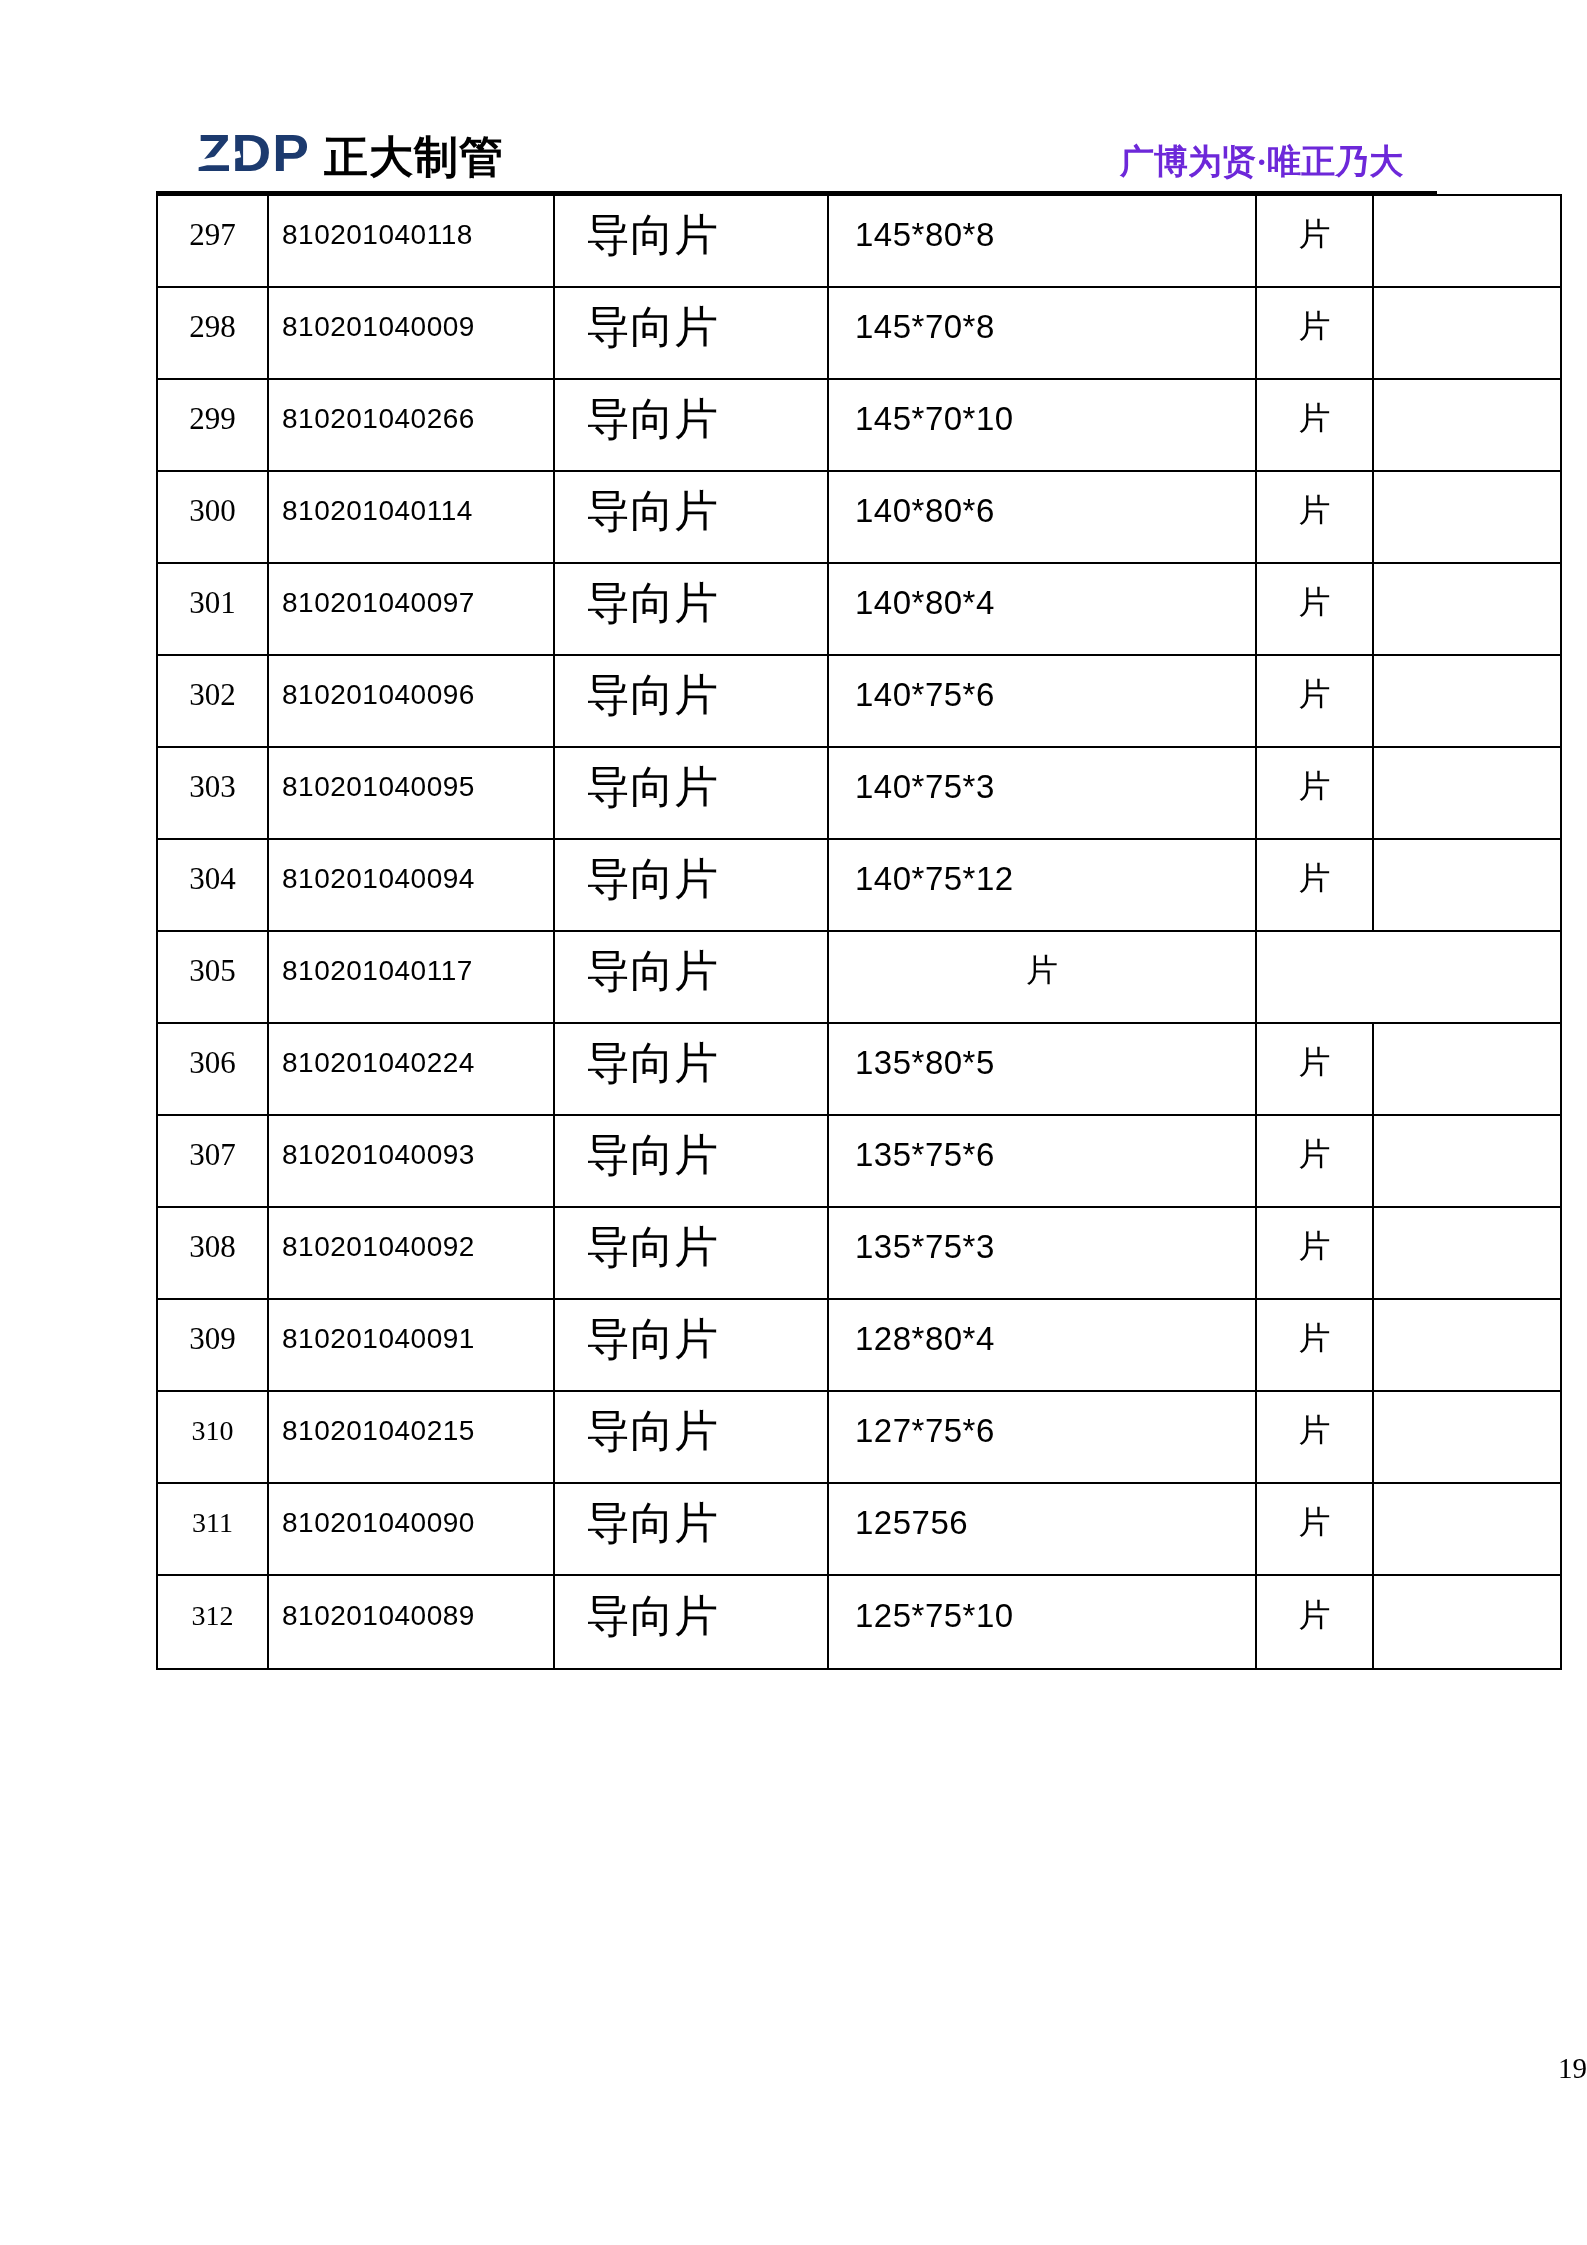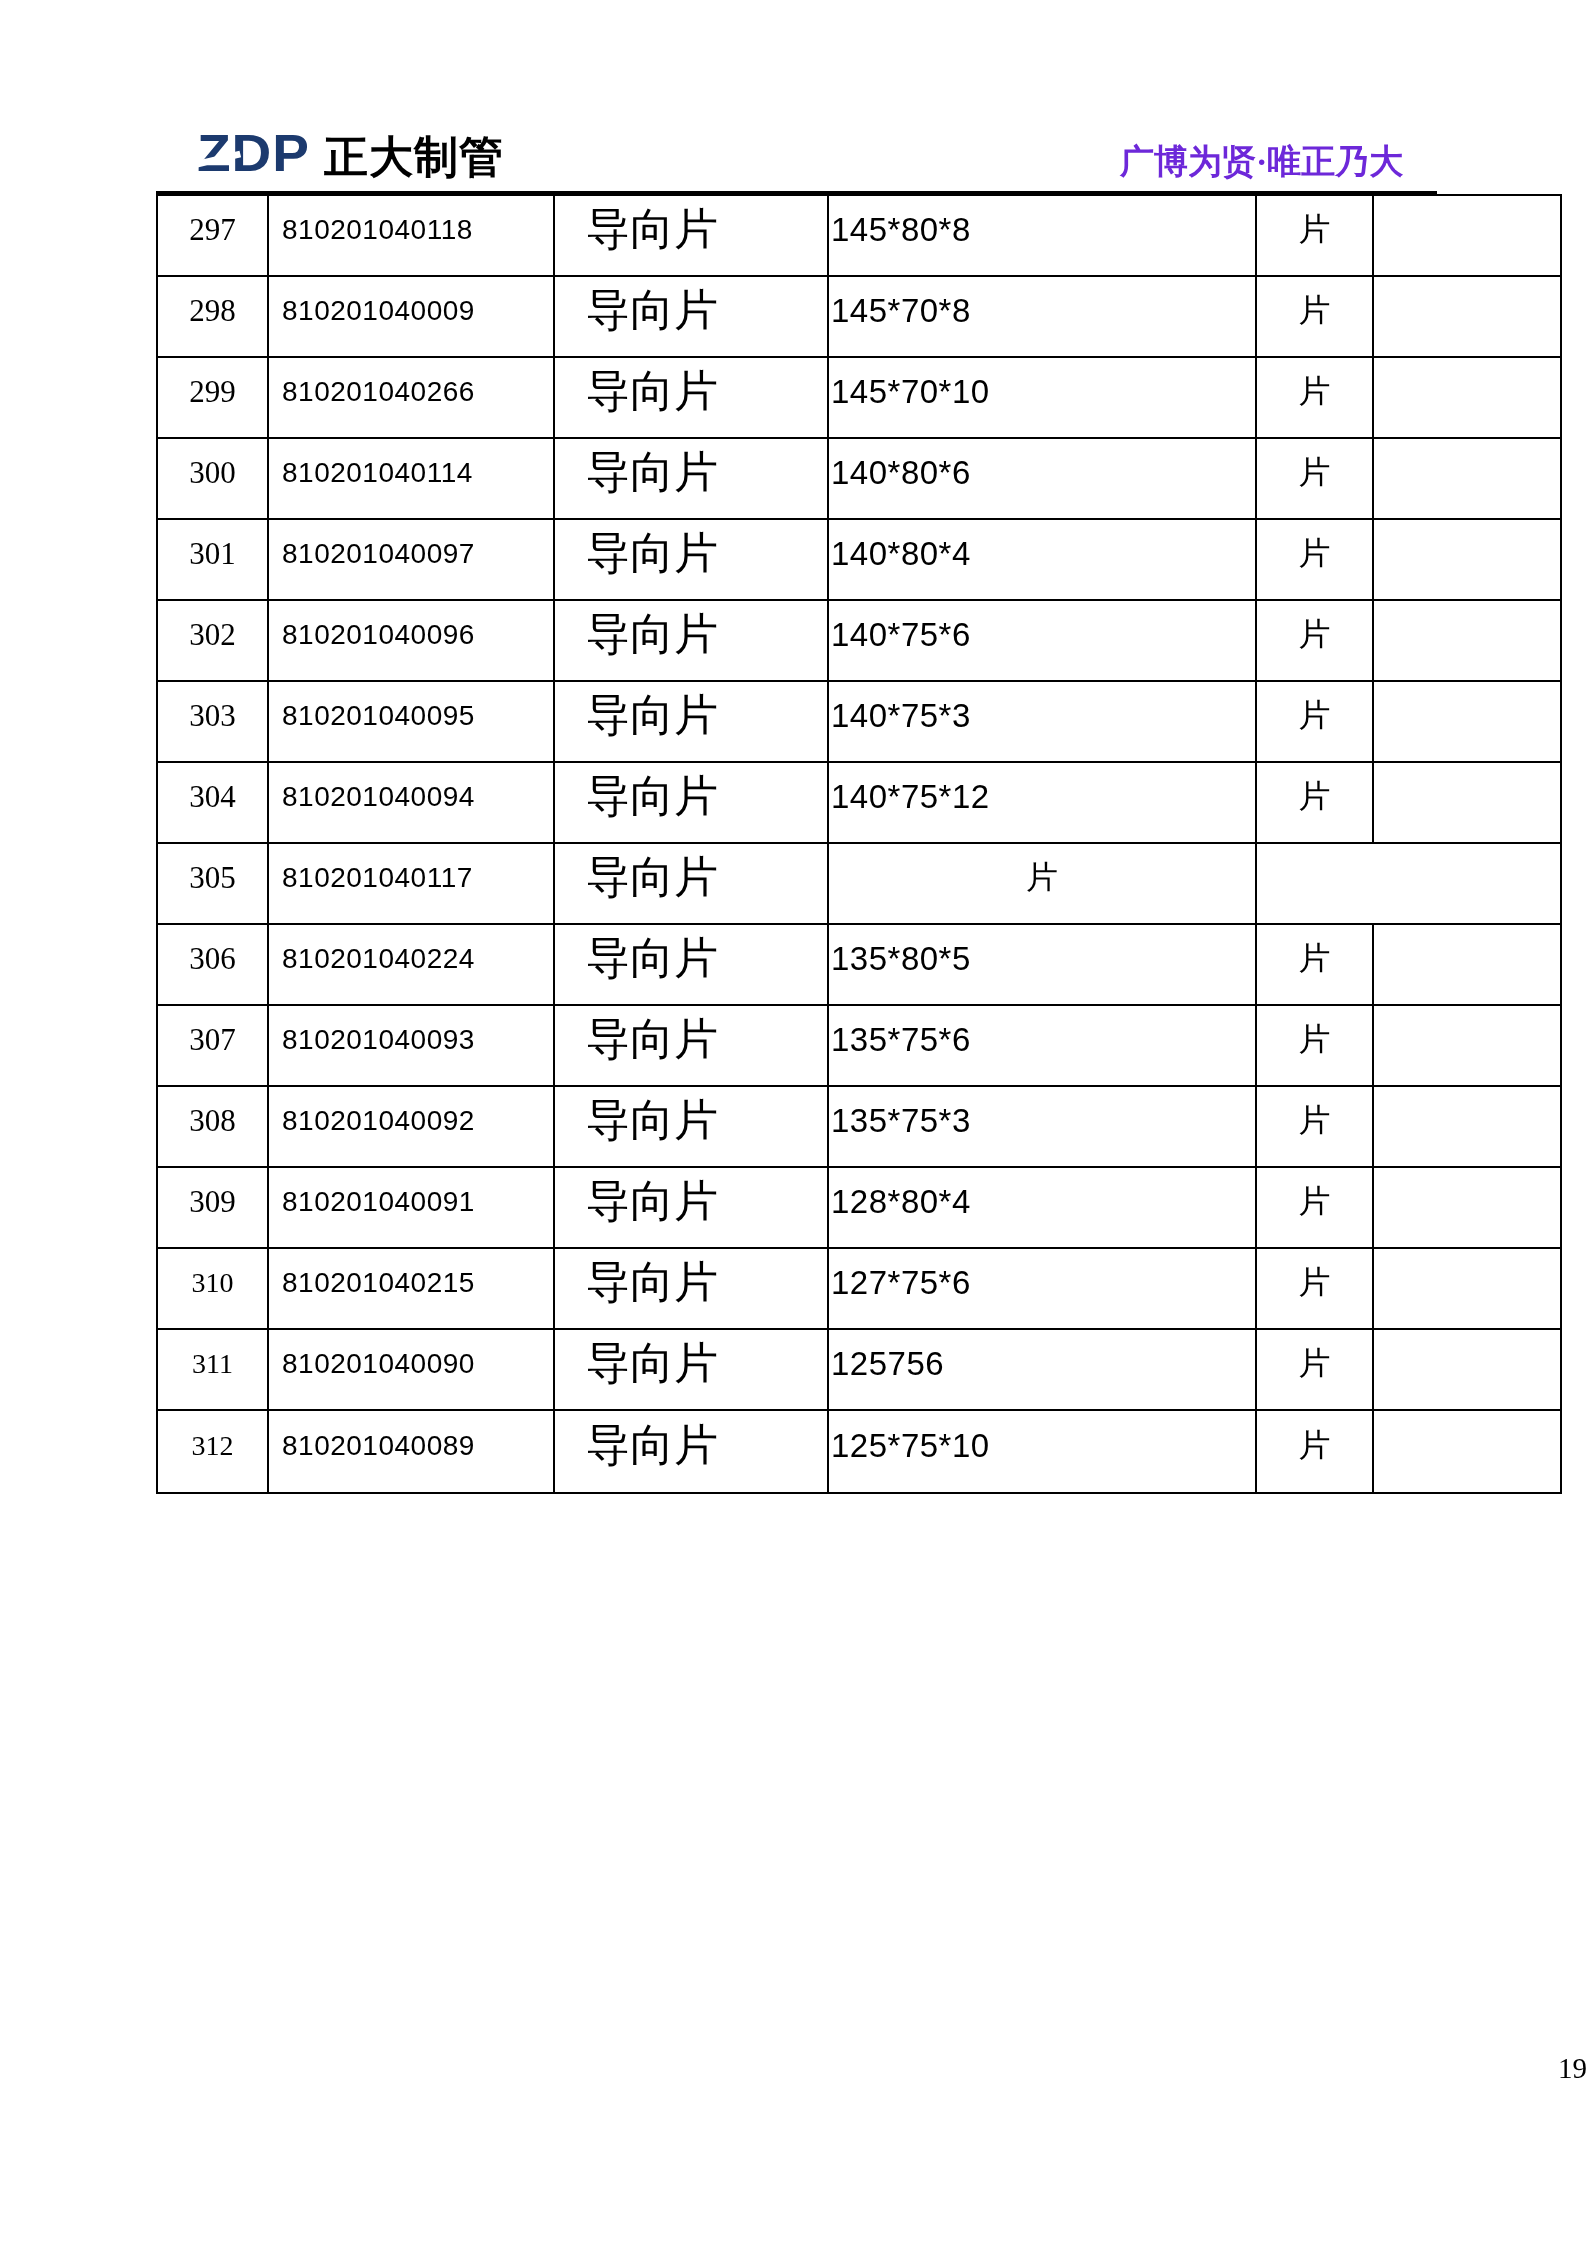--- a/index.html
+++ b/index.html
@@ -74,21 +74,21 @@
   .product-table {
     position: absolute;
     left: 156px;
     top: 194px;
     width: 1406px;
     border: 2px solid #000000;
   }
   .trow {
     display: grid;
     grid-template-columns: 111px 286px 274px 428px 117px 186px;
-    height: 81px;
+    height: 92px;
     border-bottom: 2px solid #000000;
   }
   .trow:last-child { border-bottom: none; }
   .tcell {
     display: flex;
     align-items: center;
     border-right: 2px solid #000000;
     padding-bottom: 12px;
     overflow: hidden;
     color: #000000;
@@ -105,21 +105,21 @@
     font-size: 28px;
     padding-left: 13px;
     letter-spacing: 0.5px;
   }
   .cell-name {
     font-size: 44px;
     padding-left: 31px;
   }
   .cell-spec {
     font-size: 33px;
-    padding-left: 2px;
+    padding-left: 26px;
     letter-spacing: 0.5px;
     text-align: right;
   }
   .cell-unit {
     justify-content: center;
     font-size: 32px;
   }
 
   
   .page-number {

